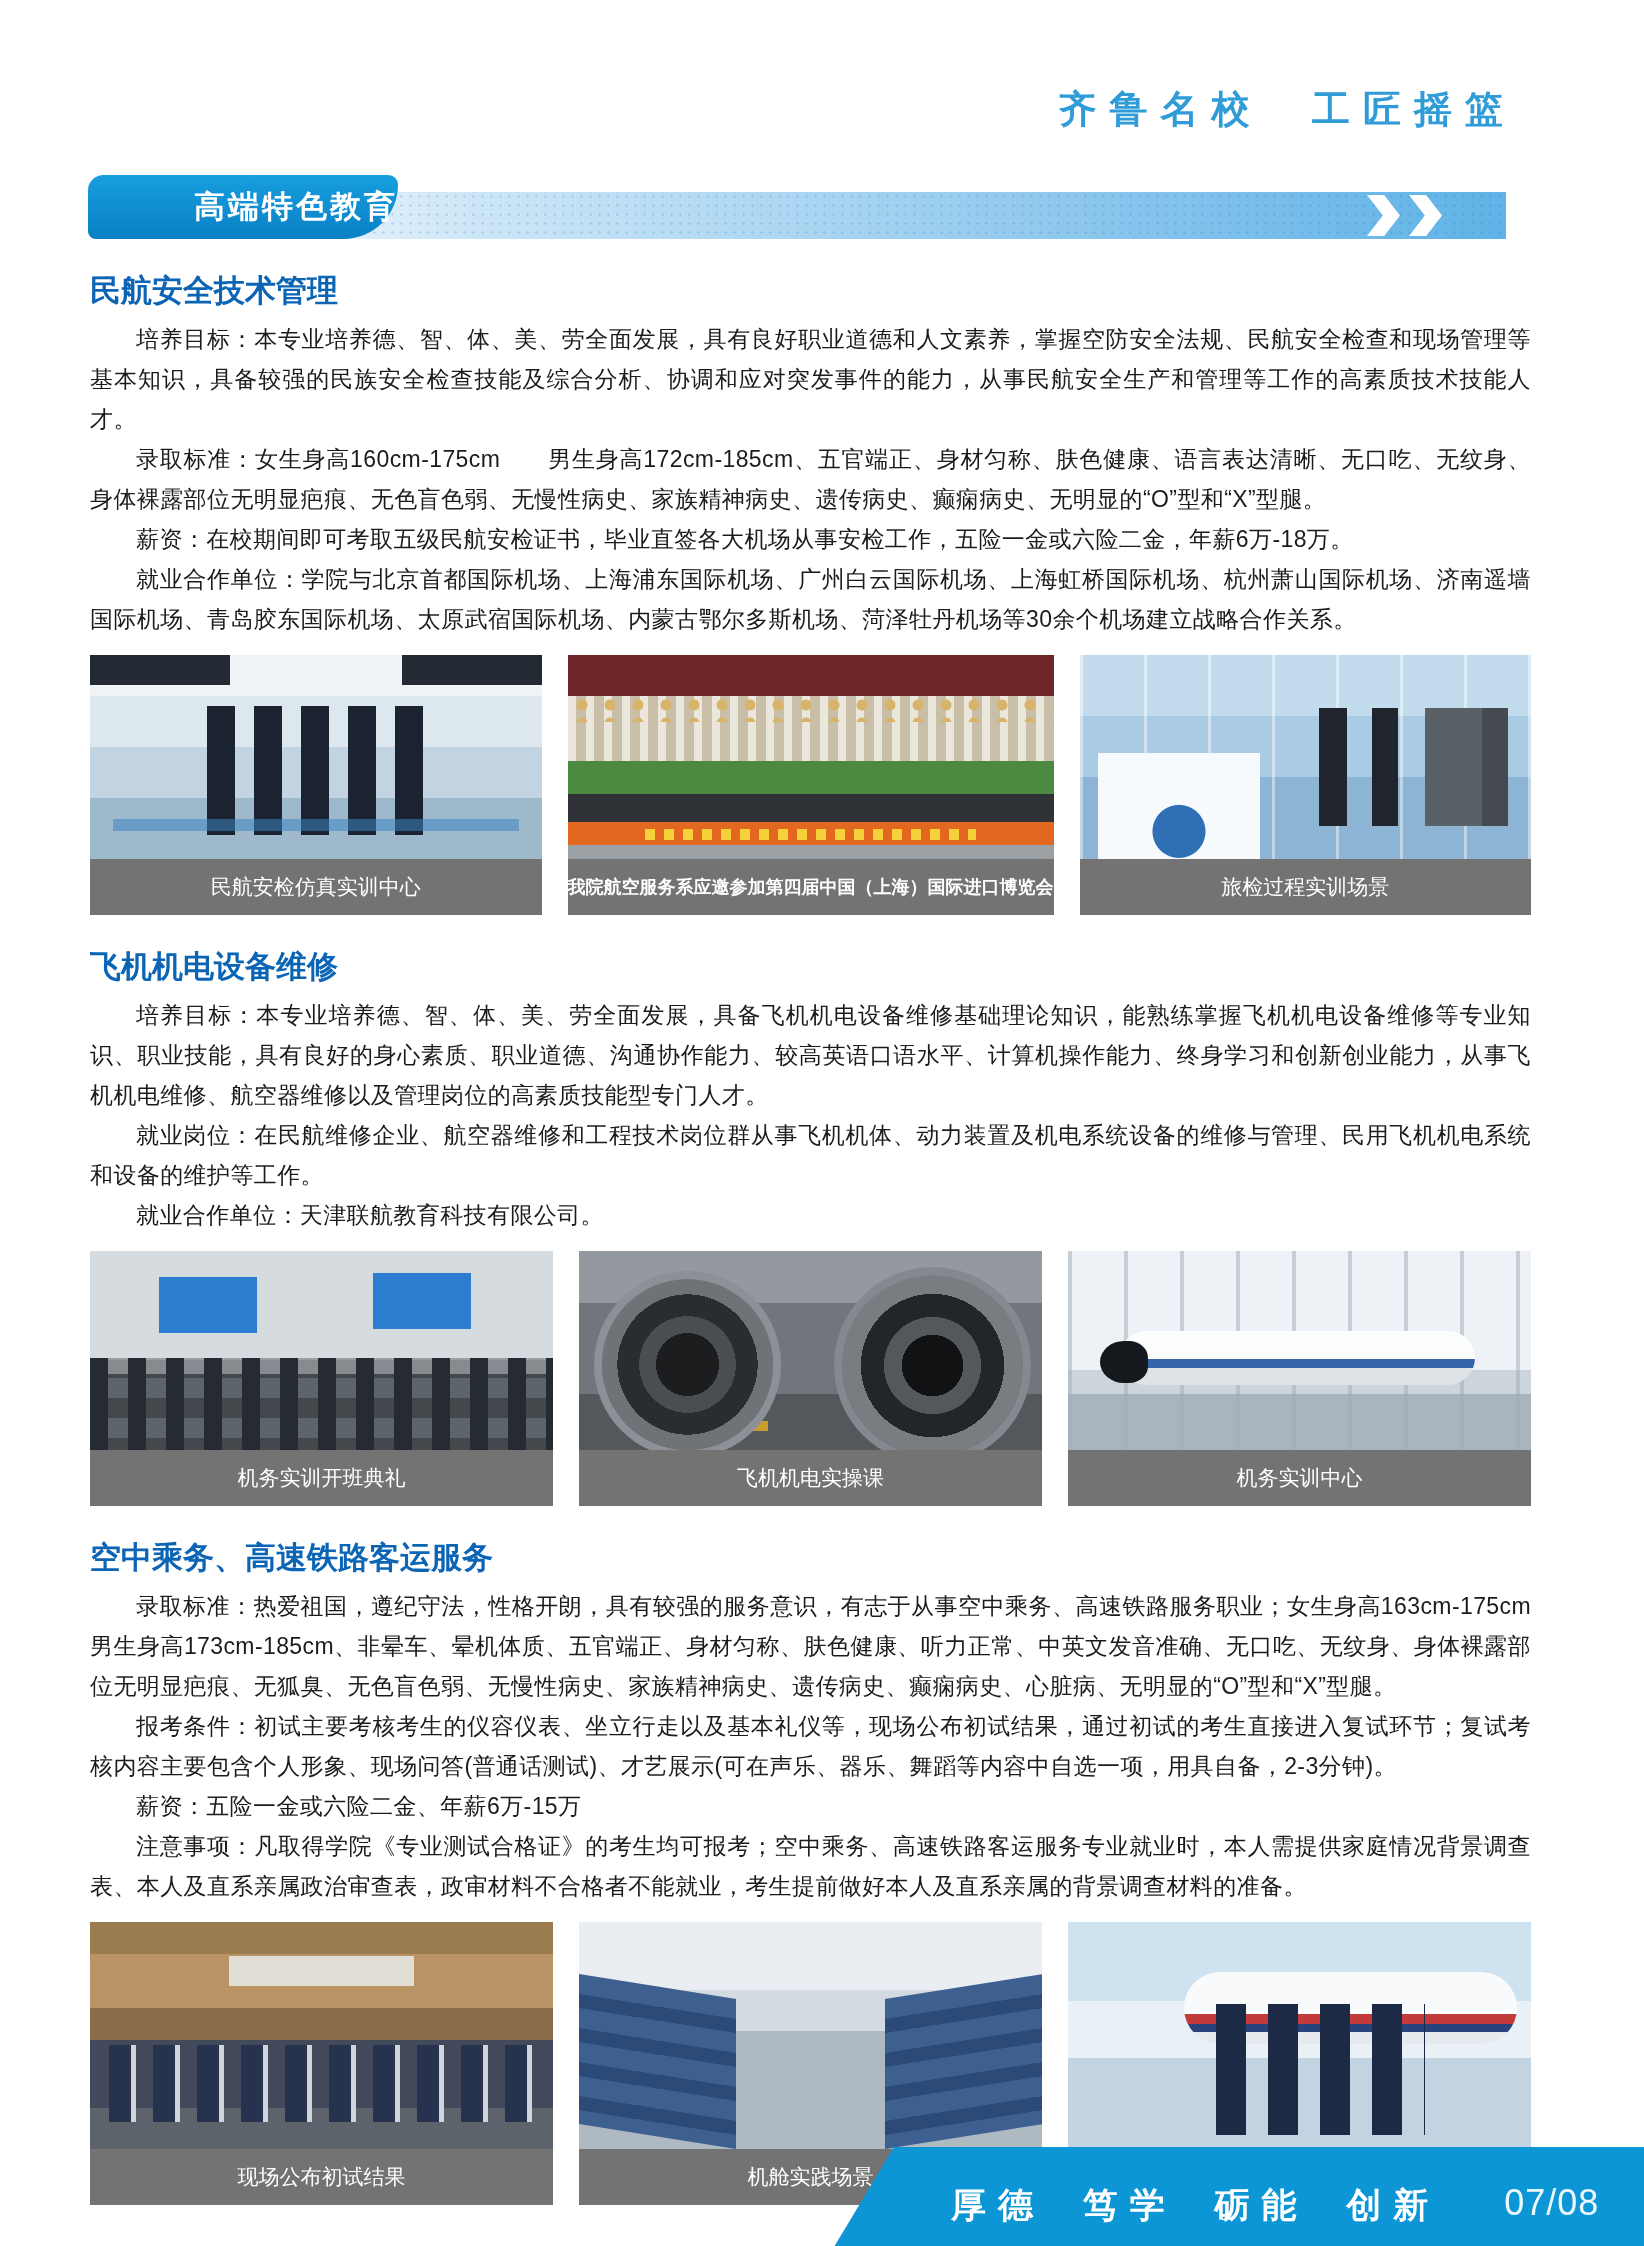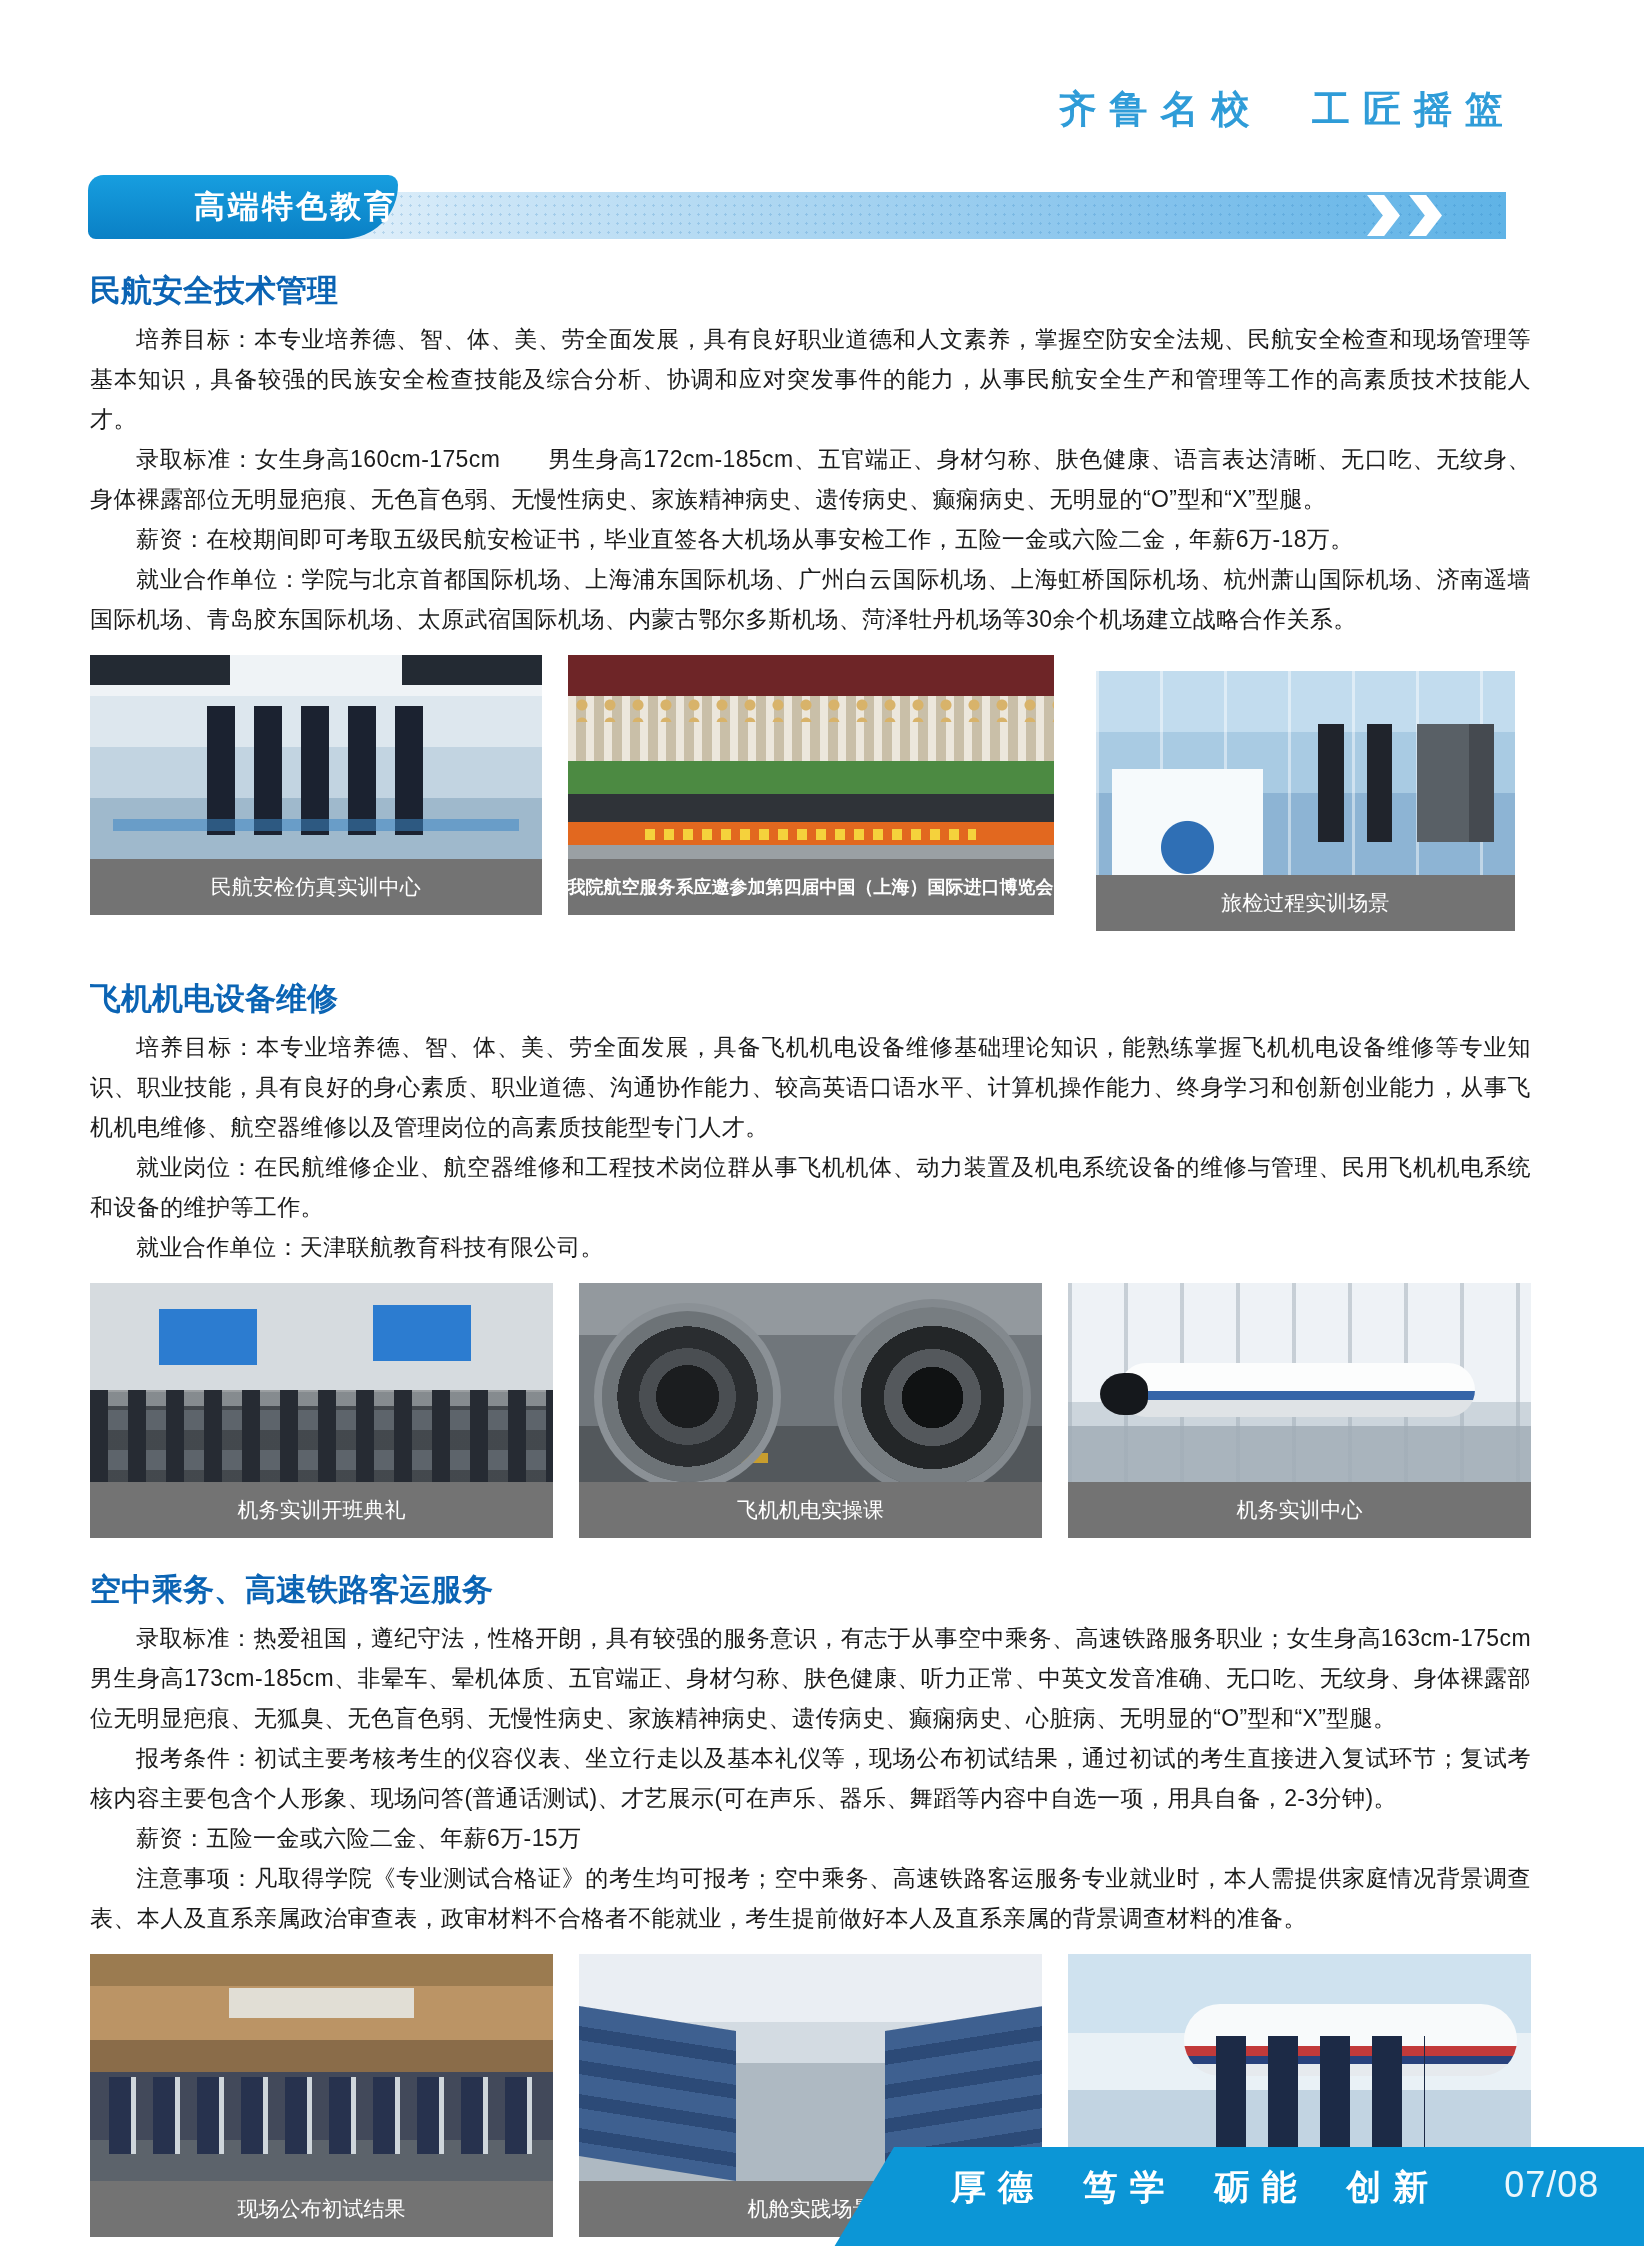--- a/index.html
+++ b/index.html
@@ -93,21 +93,21 @@
        transform:skewY(-9deg);transform-origin:left top;}
   #p33{background:linear-gradient(180deg,#cfe2ef 0 35%,#e9f1f6 35% 60%,#c2d4e2 60%);}
   #p33::before{content:"";position:absolute;right:3%;top:22%;width:72%;height:72px;border-radius:38px;
        background:linear-gradient(180deg,#f8fafb 0 58%,#c23a3a 58% 72%,#28427c 72% 84%,#e6eaee 84%);}
   #p33::after{content:"";position:absolute;left:32%;bottom:6%;width:209px;height:131px;
        background:repeating-linear-gradient(90deg,#1c2a46 0 30px,rgba(0,0,0,0) 30px 52px);}
 
   
   .footer{position:absolute;left:834px;right:0;bottom:0;height:100px;background:#0c96d6;
       clip-path:polygon(60px 0,100% 0,100% 100%,0 100%);
-      display:flex;align-items:flex-start;padding-top:17px;box-sizing:border-box;}
+      display:flex;align-items:flex-start;padding-top:35px;box-sizing:border-box;}
   .footer .motto{margin-left:117px;color:#fff;font-size:35px;font-weight:700;
       letter-spacing:12px;word-spacing:16px;white-space:nowrap;}
   .footer .pagenum{margin-left:64px;color:rgba(255,255,255,.92);font-size:36px;font-weight:400;
       letter-spacing:1px;}
 </style>
 </head>
 <body>
 
 <div class="page">
 
@@ -133,21 +133,21 @@
   </div>
   <div class="grid row1">
     <figure style="margin:0">
       <div class="ph" id="p11"></div>
       <div class="cap">民航安检仿真实训中心</div>
     </figure>
     <figure style="margin:0">
       <div class="ph" id="p12"></div>
       <div class="cap small">我院航空服务系应邀参加第四届中国（上海）国际进口博览会</div>
     </figure>
-    <figure style="margin:16px">
+    <figure style="margin:0">
       <div class="ph" id="p13"></div>
       <div class="cap">旅检过程实训场景</div>
     </figure>
   </div>
 
   <h2 class="sec-title">飞机机电设备维修</h2>
   <div class="paras">
     <p>培养目标：本专业培养德、智、体、美、劳全面发展，具备飞机机电设备维修基础理论知识，能熟练掌握飞机机电设备维修等专业知识、职业技能，具有良好的身心素质、职业道德、沟通协作能力、较高英语口语水平、计算机操作能力、终身学习和创新创业能力，从事飞机机电维修、航空器维修以及管理岗位的高素质技能型专门人才。</p>
     <p>就业岗位：在民航维修企业、航空器维修和工程技术岗位群从事飞机机体、动力装置及机电系统设备的维修与管理、民用飞机机电系统和设备的维护等工作。</p>
     <p>就业合作单位：天津联航教育科技有限公司。</p>

